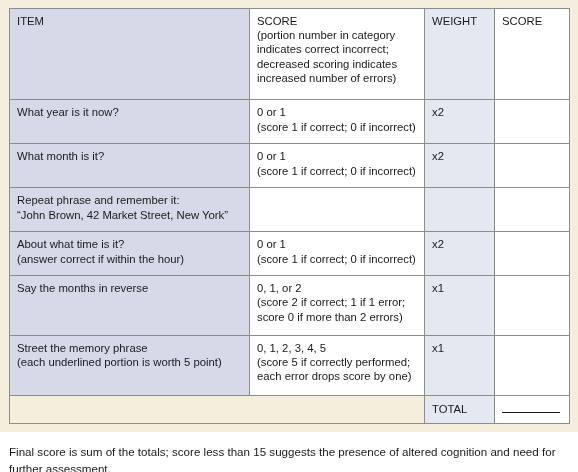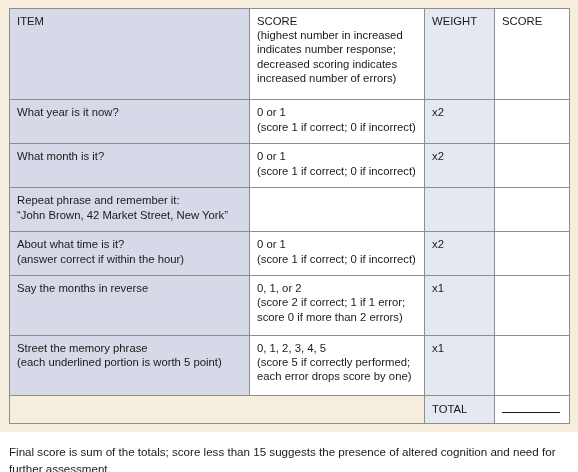--- a/index.html
+++ b/index.html
@@ -109,22 +109,22 @@
       <col style="width:70px">
       <col style="width:75px">
     </colgroup>
     <tbody id="table-body">
         <tr>
           <th class="hdr col-item">
             <span class="cell-line">ITEM</span>
           </th>
           <th class="hdr col-score">
             <span class="cell-line">SCORE</span>
-            <span class="cell-line">(highest number in increased</span>
-            <span class="cell-line">indicates number response;</span>
+            <span class="cell-line">(portion number in category</span>
+            <span class="cell-line">indicates correct incorrect;</span>
             <span class="cell-line">decreased scoring indicates</span>
             <span class="cell-line">increased number of errors)</span>
           </th>
           <th class="hdr col-weight">
             <span class="cell-line">WEIGHT</span>
           </th>
           <th class="hdr col-points">
             <span class="cell-line">SCORE</span>
           </th>
         </tr>

